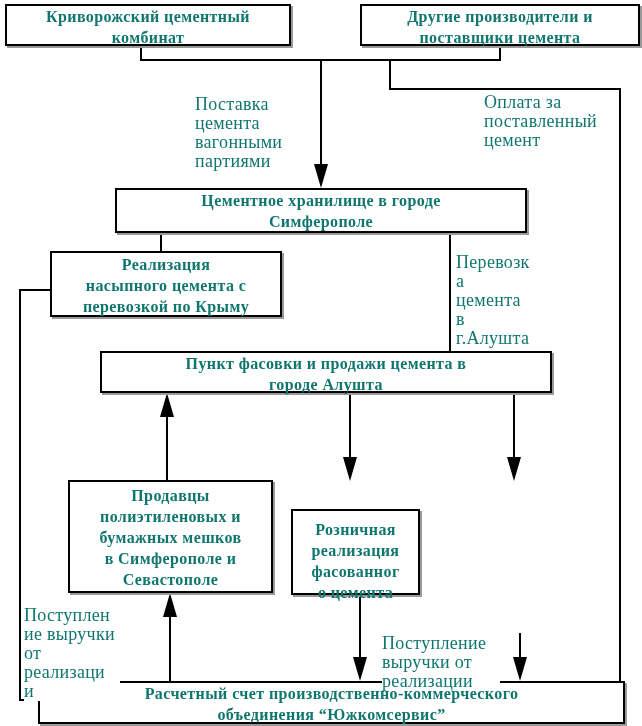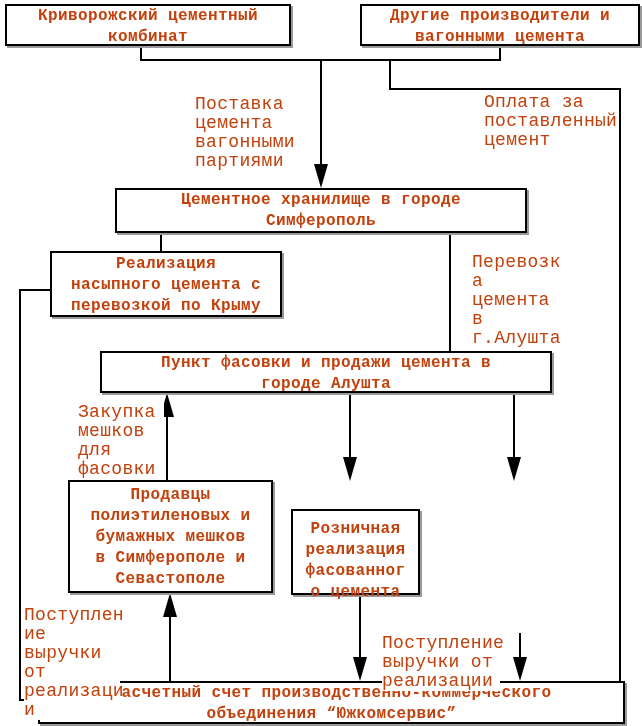--- a/index.html
+++ b/index.html
@@ -1,18 +1,18 @@
 <!DOCTYPE html>
 <html><head>
 <meta charset="utf-8">
 <style>
   html,body{margin:0;padding:0;background:#ffffff;}
   #canvas{
     position:relative;width:642px;height:726px;background:#ffffff;overflow:hidden;
-    font-family:Liberation Mono, monospace;color:#c2410c;
+    font-family:Liberation Serif, serif;color:#0f766e;
   }
   .box{
     position:absolute;box-sizing:border-box;background:#ffffff;
     border:2px solid #000;box-shadow:2px 2px 0 #9a9a9a;
     font-weight:bold;font-size:16px;line-height:21px;letter-spacing:0.4px;
     text-align:center;white-space:pre-line;z-index:3;
   }
   .lbl{
     position:absolute;background:#ffffff;font-size:18px;line-height:19px;
     letter-spacing:0.3px;text-align:left;white-space:pre-line;z-index:4;
@@ -62,24 +62,24 @@
   <div class="vl" style="left:359px;top:567px;height:92px;"></div>
   <div class="ad" style="left:353px;top:657px;"></div>
 
   <div class="vl" style="left:519px;top:633px;height:26px;"></div>
   <div class="ad" style="left:513px;top:657px;"></div>
 
   <div class="box" style="left:5px;top:4px;width:286px;height:42px;">Криворожский цементный
 комбинат</div>
 
   <div class="box" style="left:360px;top:4px;width:280px;height:42px;">Другие производители и
-вагонными цемента</div>
+поставщики цемента</div>
 
   <div class="box" style="left:115px;top:188px;width:412px;height:45px;">Цементное хранилище в городе
-Симферополь</div>
+Симферополе</div>
 
   <div class="box" style="left:50px;top:251px;width:232px;height:66px;padding-top:1px;">Реализация
 насыпного цемента с
 перевозкой по Крыму</div>
 
   <div class="box" style="left:100px;top:351px;width:452px;height:42px;">Пункт фасовки и продажи цемента в
 городе Алушта</div>
 
   <div class="box" style="left:68px;top:480px;width:205px;height:113px;padding-top:3px;">Продавцы
 полиэтиленовых и
@@ -98,30 +98,26 @@
 
   <div class="lbl" style="left:195px;top:95px;width:95px;">Поставка
 цемента
 вагонными
 партиями</div>
 
   <div class="lbl" style="left:484px;top:93px;width:128px;">Оплата за
 поставленный
 цемент</div>
 
-  <div class="lbl" style="left:472px;top:253px;width:86px;">Перевозк
+  <div class="lbl" style="left:456px;top:253px;width:86px;">Перевозк
 а
 цемента
 в
 г.Алушта</div>
 
-  <div class="lbl" style="left:78px;top:403px;width:86px;">Закупка
-мешков
-для
-фасовки</div>
 
   <div class="lbl" style="left:24px;top:606px;width:96px;">Поступлен
 ие выручки
 от
 реализаци
 и</div>
 
 
   <div class="lbl" style="left:382px;top:634px;width:118px;">Поступление
 выручки от

